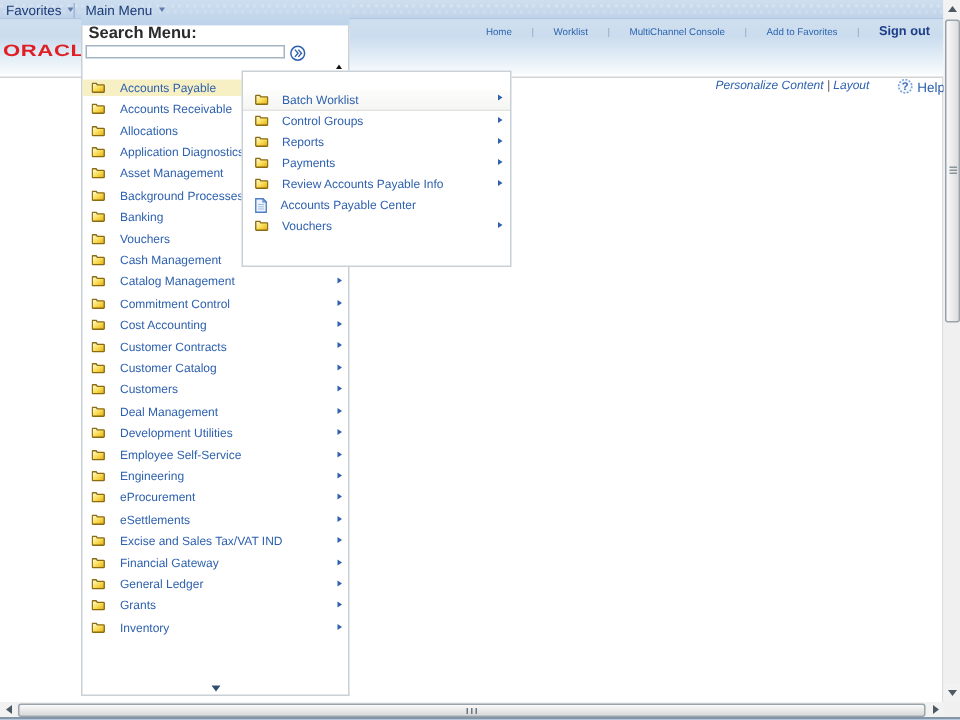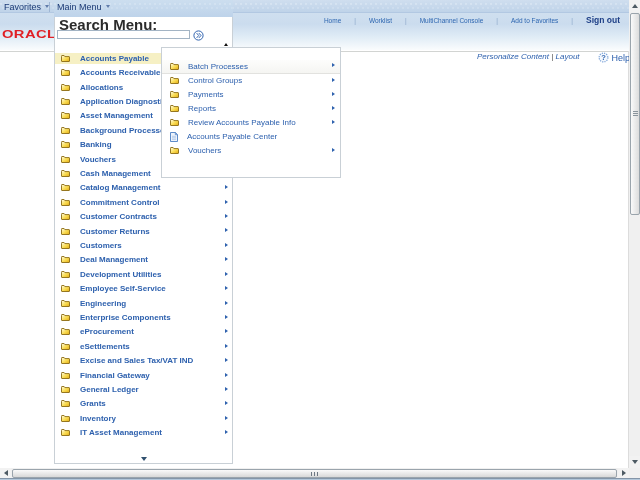--- a/index.html
+++ b/index.html
@@ -40,30 +40,30 @@
 #logo { position:absolute; left:2px; top:27.5px; color:#e01f25; font-size:11px;
   font-weight:bold; letter-spacing:0.3px; transform:scaleX(1.34); transform-origin:0 0; }
 
 #cborder { position:absolute; left:0; top:50.5px; width:629px; height:1px; background:#d2d4d2; }
 #crborder { position:absolute; left:628px; top:50.5px; width:1px; height:417px; background:#dcdcdc; }
 #pers { position:absolute; top:51.5px; left:477px; font-size:8px; color:#2e61ae; white-space:nowrap;font-style:italic; }
 #help { position:absolute; top:51.5px; left:598px; font-size:9px; color:#2e61ae; white-space:nowrap; }
 
 #menu { position:absolute; left:54px; top:17px; width:179px; height:447px;
   background:#fff; border:1px solid #c9d0d6; border-top:none; z-index:5; }
-#smlabel { position:absolute; left:4px; top:-1px; font-size:15px; font-weight:bold; color:#2b2b2b; }
+#smlabel { position:absolute; left:4px; top:-1px; font-size:11px; font-weight:bold; color:#2b2b2b; }
 #sminput { position:absolute; left:1.5px; top:13px; width:133px; height:9px;
   border:1px solid #a3b4c4; background:#fff; }
 #smbtn { position:absolute; left:138px; top:12.5px; }
 #smup { position:absolute; left:169px; top:25.5px; width:0; height:0;
   border-left:2.8px solid transparent; border-right:2.8px solid transparent;
   border-bottom:3.4px solid #111; }
 #rows { position:absolute; left:0; top:34px; width:177px; }
 .mrow { position:relative; height:14.42px; display:flex; align-items:center;
-  padding-left:6px;font-weight:bold; }
+  padding-left:6px; }
 .mrow.hl { background-image:linear-gradient(#f6f0c4,#f6f0c4); background-size:100% 11px; background-position:0 1.7px; background-repeat:no-repeat; }
 .mrow .txt { margin-left:10px; font-size:8px; color:#2e61ae; white-space:nowrap; }
 .mrow .arr { position:absolute; left:170px; top:50%; margin-top:-2.6px; width:0; height:0;
   border-top:2.6px solid transparent; border-bottom:2.6px solid transparent;
   border-left:3.8px solid #2e61ae; }
 #mdn { position:absolute; left:86px; top:439.5px; width:0; height:0;
   border-left:3.6px solid transparent; border-right:3.6px solid transparent;
   border-top:4.2px solid #31516f; }
 
 #submenu { position:absolute; left:161px; top:47px; width:180px; height:131px;
@@ -288,35 +288,49 @@
           <svg width="9" height="7" viewBox="0 0 9 7" style="flex:none">
             <defs>
               <linearGradient id="fg" x1="0" y1="0" x2="1" y2="1">
                 <stop offset="0" stop-color="#fffce6"></stop>
                 <stop offset="0.5" stop-color="#fbdf5a"></stop>
                 <stop offset="1" stop-color="#e3ab10"></stop>
               </linearGradient>
             </defs>
             <path d="M0.5 1.6 L0.5 1 Q0.5 0.5 1 0.5 L3.1 0.5 L3.9 1.6 L8 1.6 Q8.5 1.6 8.5 2.1 L8.5 6 Q8.5 6.5 8 6.5 L1 6.5 Q0.5 6.5 0.5 6 Z" fill="url(#fg)" stroke="#8a6a12" stroke-width="0.9"></path>
           </svg>
+          <span class="txt">Cost Accounting</span>
+          <span class="arr"></span>
+        </div>
+        <div class="mrow">
+          <svg width="9" height="7" viewBox="0 0 9 7" style="flex:none">
+            <defs>
+              <linearGradient id="fg" x1="0" y1="0" x2="1" y2="1">
+                <stop offset="0" stop-color="#fffce6"></stop>
+                <stop offset="0.5" stop-color="#fbdf5a"></stop>
+                <stop offset="1" stop-color="#e3ab10"></stop>
+              </linearGradient>
+            </defs>
+            <path d="M0.5 1.6 L0.5 1 Q0.5 0.5 1 0.5 L3.1 0.5 L3.9 1.6 L8 1.6 Q8.5 1.6 8.5 2.1 L8.5 6 Q8.5 6.5 8 6.5 L1 6.5 Q0.5 6.5 0.5 6 Z" fill="url(#fg)" stroke="#8a6a12" stroke-width="0.9"></path>
+          </svg>
           <span class="txt">Customer Contracts</span>
           <span class="arr"></span>
         </div>
         <div class="mrow">
           <svg width="9" height="7" viewBox="0 0 9 7" style="flex:none">
             <defs>
               <linearGradient id="fg" x1="0" y1="0" x2="1" y2="1">
                 <stop offset="0" stop-color="#fffce6"></stop>
                 <stop offset="0.5" stop-color="#fbdf5a"></stop>
                 <stop offset="1" stop-color="#e3ab10"></stop>
               </linearGradient>
             </defs>
             <path d="M0.5 1.6 L0.5 1 Q0.5 0.5 1 0.5 L3.1 0.5 L3.9 1.6 L8 1.6 Q8.5 1.6 8.5 2.1 L8.5 6 Q8.5 6.5 8 6.5 L1 6.5 Q0.5 6.5 0.5 6 Z" fill="url(#fg)" stroke="#8a6a12" stroke-width="0.9"></path>
           </svg>
-          <span class="txt">Customer Returns</span>
+          <span class="txt">Customer Catalog</span>
           <span class="arr"></span>
         </div>
         <div class="mrow">
           <svg width="9" height="7" viewBox="0 0 9 7" style="flex:none">
             <defs>
               <linearGradient id="fg" x1="0" y1="0" x2="1" y2="1">
                 <stop offset="0" stop-color="#fffce6"></stop>
                 <stop offset="0.5" stop-color="#fbdf5a"></stop>
                 <stop offset="1" stop-color="#e3ab10"></stop>
               </linearGradient>
@@ -386,34 +400,20 @@
           <svg width="9" height="7" viewBox="0 0 9 7" style="flex:none">
             <defs>
               <linearGradient id="fg" x1="0" y1="0" x2="1" y2="1">
                 <stop offset="0" stop-color="#fffce6"></stop>
                 <stop offset="0.5" stop-color="#fbdf5a"></stop>
                 <stop offset="1" stop-color="#e3ab10"></stop>
               </linearGradient>
             </defs>
             <path d="M0.5 1.6 L0.5 1 Q0.5 0.5 1 0.5 L3.1 0.5 L3.9 1.6 L8 1.6 Q8.5 1.6 8.5 2.1 L8.5 6 Q8.5 6.5 8 6.5 L1 6.5 Q0.5 6.5 0.5 6 Z" fill="url(#fg)" stroke="#8a6a12" stroke-width="0.9"></path>
           </svg>
-          <span class="txt">Enterprise Components</span>
-          <span class="arr"></span>
-        </div>
-        <div class="mrow">
-          <svg width="9" height="7" viewBox="0 0 9 7" style="flex:none">
-            <defs>
-              <linearGradient id="fg" x1="0" y1="0" x2="1" y2="1">
-                <stop offset="0" stop-color="#fffce6"></stop>
-                <stop offset="0.5" stop-color="#fbdf5a"></stop>
-                <stop offset="1" stop-color="#e3ab10"></stop>
-              </linearGradient>
-            </defs>
-            <path d="M0.5 1.6 L0.5 1 Q0.5 0.5 1 0.5 L3.1 0.5 L3.9 1.6 L8 1.6 Q8.5 1.6 8.5 2.1 L8.5 6 Q8.5 6.5 8 6.5 L1 6.5 Q0.5 6.5 0.5 6 Z" fill="url(#fg)" stroke="#8a6a12" stroke-width="0.9"></path>
-          </svg>
           <span class="txt">eProcurement</span>
           <span class="arr"></span>
         </div>
         <div class="mrow">
           <svg width="9" height="7" viewBox="0 0 9 7" style="flex:none">
             <defs>
               <linearGradient id="fg" x1="0" y1="0" x2="1" y2="1">
                 <stop offset="0" stop-color="#fffce6"></stop>
                 <stop offset="0.5" stop-color="#fbdf5a"></stop>
                 <stop offset="1" stop-color="#e3ab10"></stop>
@@ -485,54 +485,40 @@
             <defs>
               <linearGradient id="fg" x1="0" y1="0" x2="1" y2="1">
                 <stop offset="0" stop-color="#fffce6"></stop>
                 <stop offset="0.5" stop-color="#fbdf5a"></stop>
                 <stop offset="1" stop-color="#e3ab10"></stop>
               </linearGradient>
             </defs>
             <path d="M0.5 1.6 L0.5 1 Q0.5 0.5 1 0.5 L3.1 0.5 L3.9 1.6 L8 1.6 Q8.5 1.6 8.5 2.1 L8.5 6 Q8.5 6.5 8 6.5 L1 6.5 Q0.5 6.5 0.5 6 Z" fill="url(#fg)" stroke="#8a6a12" stroke-width="0.9"></path>
           </svg>
           <span class="txt">Inventory</span>
-          <span class="arr"></span>
-        </div>
-        <div class="mrow">
-          <svg width="9" height="7" viewBox="0 0 9 7" style="flex:none">
-            <defs>
-              <linearGradient id="fg" x1="0" y1="0" x2="1" y2="1">
-                <stop offset="0" stop-color="#fffce6"></stop>
-                <stop offset="0.5" stop-color="#fbdf5a"></stop>
-                <stop offset="1" stop-color="#e3ab10"></stop>
-              </linearGradient>
-            </defs>
-            <path d="M0.5 1.6 L0.5 1 Q0.5 0.5 1 0.5 L3.1 0.5 L3.9 1.6 L8 1.6 Q8.5 1.6 8.5 2.1 L8.5 6 Q8.5 6.5 8 6.5 L1 6.5 Q0.5 6.5 0.5 6 Z" fill="url(#fg)" stroke="#8a6a12" stroke-width="0.9"></path>
-          </svg>
-          <span class="txt">IT Asset Management</span>
           <span class="arr"></span>
         </div>
       </div>
     <div id="mdn"></div>
   </div>
 
   <div id="submenu">
       <div id="srows">
         <div class="srow hov">
           <svg width="9" height="7" viewBox="0 0 9 7" style="flex:none">
             <defs>
               <linearGradient id="fg" x1="0" y1="0" x2="1" y2="1">
                 <stop offset="0" stop-color="#fffce6"></stop>
                 <stop offset="0.5" stop-color="#fbdf5a"></stop>
                 <stop offset="1" stop-color="#e3ab10"></stop>
               </linearGradient>
             </defs>
             <path d="M0.5 1.6 L0.5 1 Q0.5 0.5 1 0.5 L3.1 0.5 L3.9 1.6 L8 1.6 Q8.5 1.6 8.5 2.1 L8.5 6 Q8.5 6.5 8 6.5 L1 6.5 Q0.5 6.5 0.5 6 Z" fill="url(#fg)" stroke="#8a6a12" stroke-width="0.9"></path>
           </svg>
-          <span class="txt">Batch Processes</span>
+          <span class="txt">Batch Worklist</span>
           <span class="arr"></span>
         </div>
         <div class="srow">
           <svg width="9" height="7" viewBox="0 0 9 7" style="flex:none">
             <defs>
               <linearGradient id="fg" x1="0" y1="0" x2="1" y2="1">
                 <stop offset="0" stop-color="#fffce6"></stop>
                 <stop offset="0.5" stop-color="#fbdf5a"></stop>
                 <stop offset="1" stop-color="#e3ab10"></stop>
               </linearGradient>
@@ -546,35 +532,35 @@
           <svg width="9" height="7" viewBox="0 0 9 7" style="flex:none">
             <defs>
               <linearGradient id="fg" x1="0" y1="0" x2="1" y2="1">
                 <stop offset="0" stop-color="#fffce6"></stop>
                 <stop offset="0.5" stop-color="#fbdf5a"></stop>
                 <stop offset="1" stop-color="#e3ab10"></stop>
               </linearGradient>
             </defs>
             <path d="M0.5 1.6 L0.5 1 Q0.5 0.5 1 0.5 L3.1 0.5 L3.9 1.6 L8 1.6 Q8.5 1.6 8.5 2.1 L8.5 6 Q8.5 6.5 8 6.5 L1 6.5 Q0.5 6.5 0.5 6 Z" fill="url(#fg)" stroke="#8a6a12" stroke-width="0.9"></path>
           </svg>
+          <span class="txt">Reports</span>
+          <span class="arr"></span>
+        </div>
+        <div class="srow">
+          <svg width="9" height="7" viewBox="0 0 9 7" style="flex:none">
+            <defs>
+              <linearGradient id="fg" x1="0" y1="0" x2="1" y2="1">
+                <stop offset="0" stop-color="#fffce6"></stop>
+                <stop offset="0.5" stop-color="#fbdf5a"></stop>
+                <stop offset="1" stop-color="#e3ab10"></stop>
+              </linearGradient>
+            </defs>
+            <path d="M0.5 1.6 L0.5 1 Q0.5 0.5 1 0.5 L3.1 0.5 L3.9 1.6 L8 1.6 Q8.5 1.6 8.5 2.1 L8.5 6 Q8.5 6.5 8 6.5 L1 6.5 Q0.5 6.5 0.5 6 Z" fill="url(#fg)" stroke="#8a6a12" stroke-width="0.9"></path>
+          </svg>
           <span class="txt">Payments</span>
-          <span class="arr"></span>
-        </div>
-        <div class="srow">
-          <svg width="9" height="7" viewBox="0 0 9 7" style="flex:none">
-            <defs>
-              <linearGradient id="fg" x1="0" y1="0" x2="1" y2="1">
-                <stop offset="0" stop-color="#fffce6"></stop>
-                <stop offset="0.5" stop-color="#fbdf5a"></stop>
-                <stop offset="1" stop-color="#e3ab10"></stop>
-              </linearGradient>
-            </defs>
-            <path d="M0.5 1.6 L0.5 1 Q0.5 0.5 1 0.5 L3.1 0.5 L3.9 1.6 L8 1.6 Q8.5 1.6 8.5 2.1 L8.5 6 Q8.5 6.5 8 6.5 L1 6.5 Q0.5 6.5 0.5 6 Z" fill="url(#fg)" stroke="#8a6a12" stroke-width="0.9"></path>
-          </svg>
-          <span class="txt">Reports</span>
           <span class="arr"></span>
         </div>
         <div class="srow">
           <svg width="9" height="7" viewBox="0 0 9 7" style="flex:none">
             <defs>
               <linearGradient id="fg" x1="0" y1="0" x2="1" y2="1">
                 <stop offset="0" stop-color="#fffce6"></stop>
                 <stop offset="0.5" stop-color="#fbdf5a"></stop>
                 <stop offset="1" stop-color="#e3ab10"></stop>
               </linearGradient>

